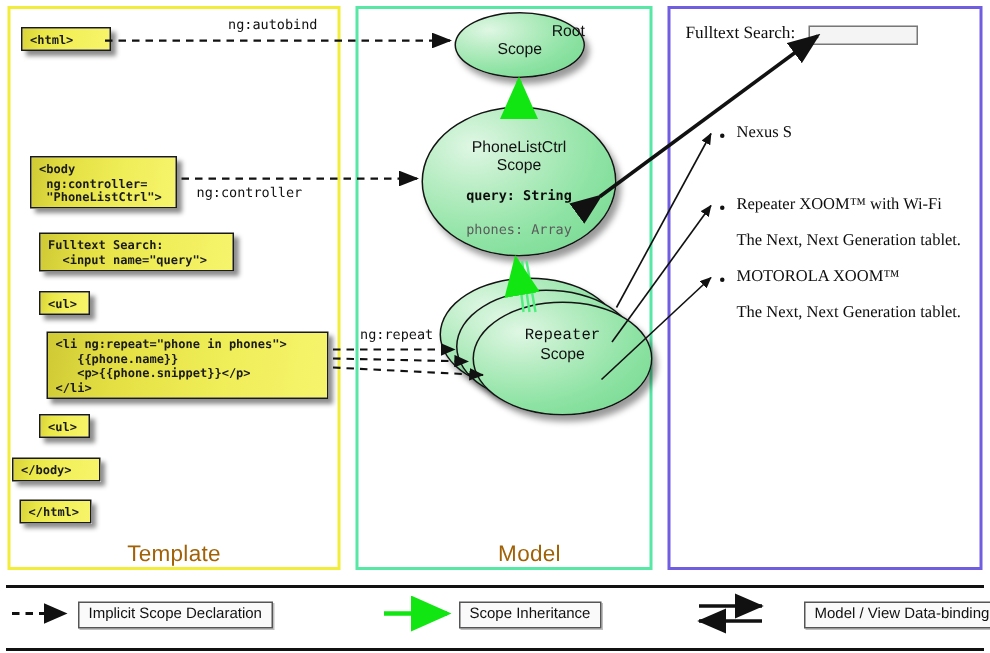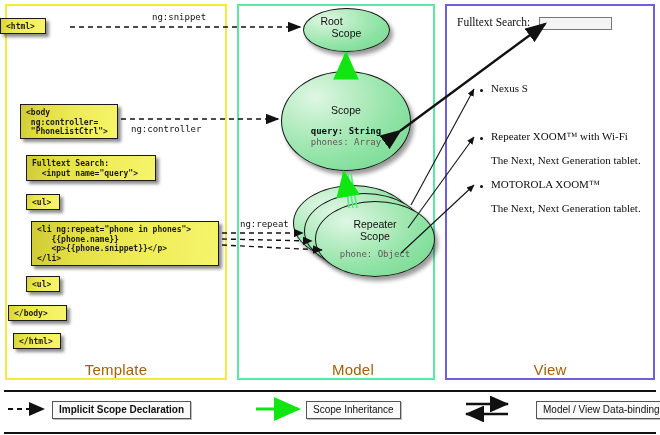--- a/index.html
+++ b/index.html
@@ -89,23 +89,22 @@
 <body>
 
 <div id="stage">
 
   <div class="panel" id="panel-template"></div>
   <div class="panel" id="panel-model"></div>
   <div class="panel" id="panel-view"></div>
 
   <div class="panel-label" style="left:5px;top:361px;width:222px;">Template</div>
   <div class="panel-label" style="left:237px;top:361px;width:232px;">Model</div>
-  <div class="panel-label" style="left:445px;top:361px;width:210px;">View</div>
-
-  <div class="codebox" style="left:0;top:18px;width:46px;height:16px;">&lt;html&gt;</div>
+
+  <div class="codebox" style="left:14px;top:18px;width:60px;height:16px;">&lt;html&gt;</div>
 
   <div class="codebox tall" style="left:20px;top:104px;width:98px;height:35px;">&lt;body
  ng:controller=
  "PhoneListCtrl"&gt;</div>
 
   <div class="codebox tall" style="left:26px;top:155px;width:130px;height:26px;">Fulltext Search:
   &lt;input name="query"&gt;</div>
 
   <div class="codebox" style="left:26px;top:194px;width:34px;height:16px;">&lt;ul&gt;</div>
 
@@ -114,34 +113,34 @@
    &lt;p&gt;{{phone.snippet}}&lt;/p&gt;
 &lt;/li&gt;</div>
 
   <div class="codebox" style="left:26px;top:276px;width:34px;height:16px;">&lt;ul&gt;</div>
 
   <div class="codebox" style="left:8px;top:305px;width:59px;height:16px;">&lt;/body&gt;</div>
 
   <div class="codebox" style="left:13px;top:333px;width:48px;height:16px;">&lt;/html&gt;</div>
 
   <div class="ellipse" style="left:303px;top:8px;width:87px;height:44px;"></div>
-  <div class="ell-text" style="left:288px;top:15px;width:87px;">Root</div>
+  <div class="ell-text" style="left:303px;top:15px;width:87px;text-align:right;">Root</div>
   <div class="ell-text" style="left:303px;top:27px;width:87px;">Scope</div>
 
   <div class="ellipse" style="left:281px;top:71px;width:130px;height:100px;"></div>
+  <div class="ell-text" style="left:281px;top:92px;width:130px;">PhoneListCtrl</div>
   <div class="ell-text" style="left:281px;top:104px;width:130px;">Scope</div>
   <div class="ell-mono mono-b" style="left:281px;top:126px;width:130px;">query: String</div>
-  <div class="ell-mono mono-g" style="left:281px;top:137px;width:130px;">phones: Array</div>
+  <div class="ell-mono mono-g" style="left:281px;top:149px;width:130px;">phones: Array</div>
 
   <div class="ellipse" style="left:293px;top:185px;width:120px;height:76px;"></div>
   <div class="ellipse" style="left:304px;top:193px;width:120px;height:76px;"></div>
   <div class="ellipse" style="left:315px;top:201px;width:120px;height:76px;"></div>
-  <div class="ell-text" style="left:315px;top:218px;width:120px;">Repeater</div>
+  <div class="ell-text" style="left:315px;top:218px;width:120px;font-family:Liberation Mono, monospace;">Repeater</div>
   <div class="ell-text" style="left:315px;top:230px;width:120px;">Scope</div>
-  <div class="ell-mono mono-g" style="left:315px;top:249px;width:120px;">phone: Object</div>
 
   <div class="vw-serif vw-label" style="left:457px;top:16px;">Fulltext Search:</div>
   <input id="search-input" type="text" placeholder="" style="">
 
   <div class="vw-bullet" style="left:480px;top:89px;"></div>
   <div class="vw-serif" style="left:491px;top:82px;">Nexus S</div>
 
   <div class="vw-bullet" style="left:480px;top:137px;"></div>
   <div class="vw-serif" style="left:491px;top:130px;">Repeater XOOM™  with Wi-Fi</div>
   <div class="vw-serif" style="left:491px;top:154px;">The Next, Next Generation tablet.</div>
@@ -176,21 +175,21 @@
     <line x1="353" y1="208" x2="348" y2="174" stroke="#4dee7c" stroke-width="1.6"></line>
     <line x1="357" y1="208" x2="351" y2="174" stroke="#4dee7c" stroke-width="1.6"></line>
     <line x1="348" y1="196" x2="344" y2="173" stroke="#12e612" stroke-width="3" marker-end="url(#ar-grn)"></line>
 
     <line x1="400" y1="131" x2="545" y2="24" stroke="#111" stroke-width="2.4" marker-end="url(#ar-blk)" marker-start="url(#ar-blk)"></line>
     <line x1="411" y1="205" x2="474" y2="89" stroke="#111" stroke-width="1.1" marker-end="url(#ar-blk-sm)"></line>
     <line x1="408" y1="228" x2="474" y2="137" stroke="#111" stroke-width="1.1" marker-end="url(#ar-blk-sm)"></line>
     <line x1="401" y1="253" x2="474" y2="185" stroke="#111" stroke-width="1.1" marker-end="url(#ar-blk-sm)"></line>
   </svg>
 
-  <div class="edge-label" style="left:152px;top:12px;">ng:snippet</div>
+  <div class="edge-label" style="left:152px;top:12px;">ng:autobind</div>
   <div class="edge-label" style="left:131px;top:104px;margin-top:20px;">ng:controller</div>
   <div class="edge-label" style="left:240px;top:219px;">ng:repeat</div>
 
   <div id="legend">
     <div id="legend-rule-top"></div>
     <div id="legend-rule-bot"></div>
 
     <svg width="660" height="47">
       <defs>
         <marker id="lg-blk" markerWidth="8" markerHeight="7" refX="7.5" refY="3.5" orient="auto">
@@ -199,18 +198,18 @@
         <marker id="lg-grn" markerWidth="9" markerHeight="8" refX="8" refY="4" orient="auto">
           <polygon points="0,0 9,4 0,8" fill="#12e612"></polygon>
         </marker>
       </defs>
       <line x1="8" y1="21" x2="44" y2="21" stroke="#111" stroke-width="2" stroke-dasharray="5,4" marker-end="url(#lg-blk)"></line>
       <line x1="256" y1="21" x2="298" y2="21" stroke="#12e612" stroke-width="3" marker-end="url(#lg-grn)"></line>
       <line x1="466" y1="16" x2="508" y2="16" stroke="#111" stroke-width="2.4" marker-end="url(#lg-blk)"></line>
       <line x1="508" y1="26" x2="466" y2="26" stroke="#111" stroke-width="2.4" marker-end="url(#lg-blk)"></line>
     </svg>
 
-    <div class="lg-box" style="left:52px;top:13px;font-weight:bold;">Implicit Scope Declaration</div>
+    <div class="lg-box" style="left:52px;top:13px;">Implicit Scope Declaration</div>
     <div class="lg-box" style="left:306px;top:13px;">Scope Inheritance</div>
     <div class="lg-box" style="left:516px;top:13px;margin-left:20px;">Model / View Data-binding</div>
   </div>
 
 </div>
 
 </body></html>

